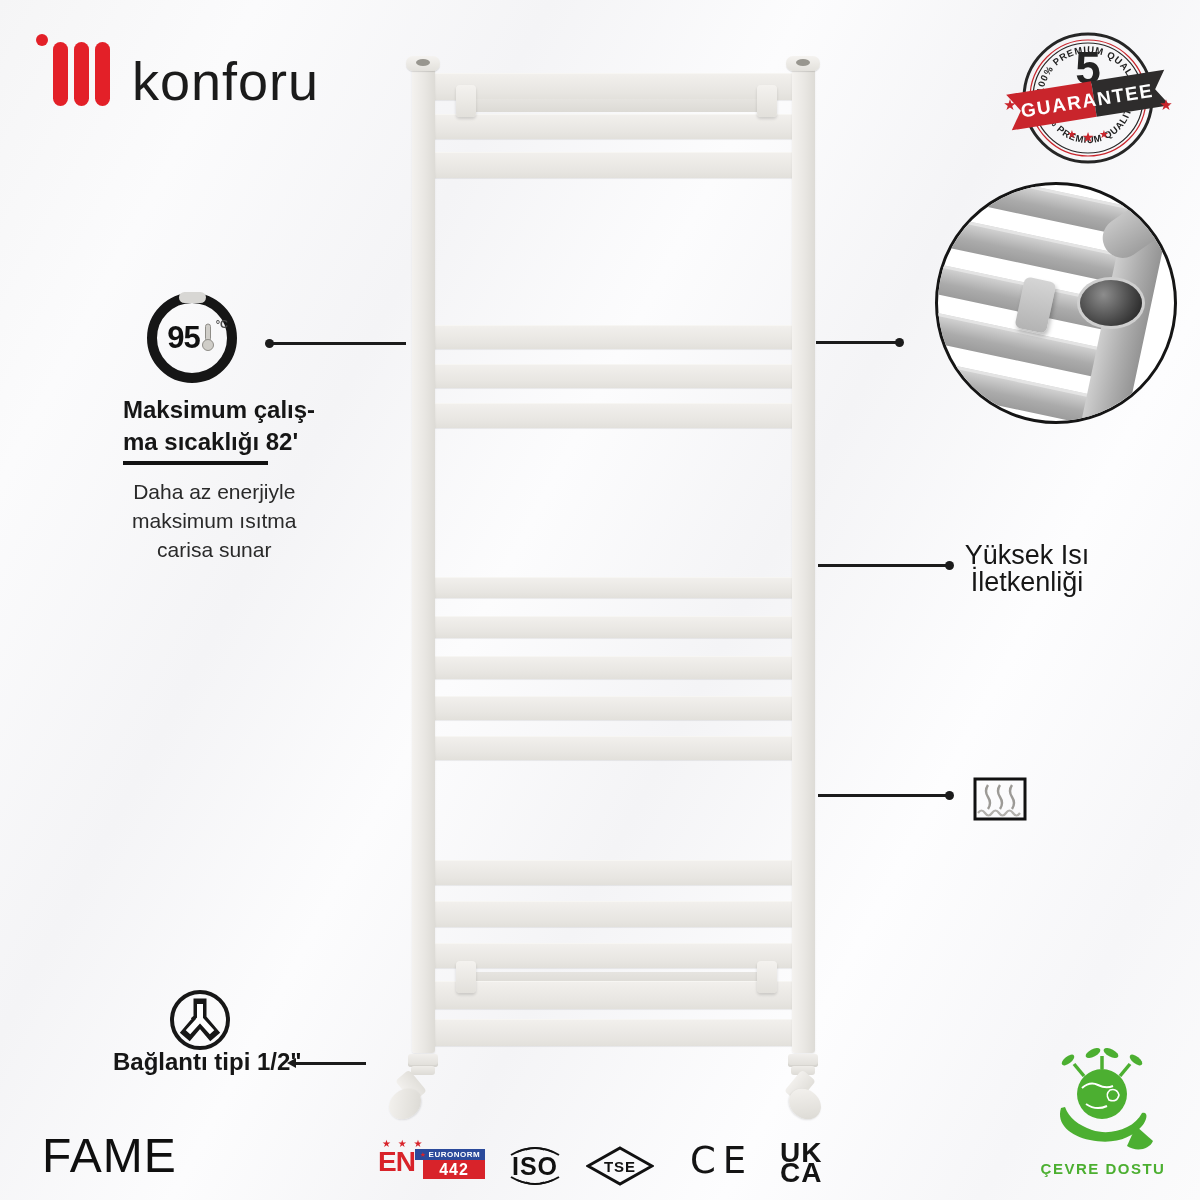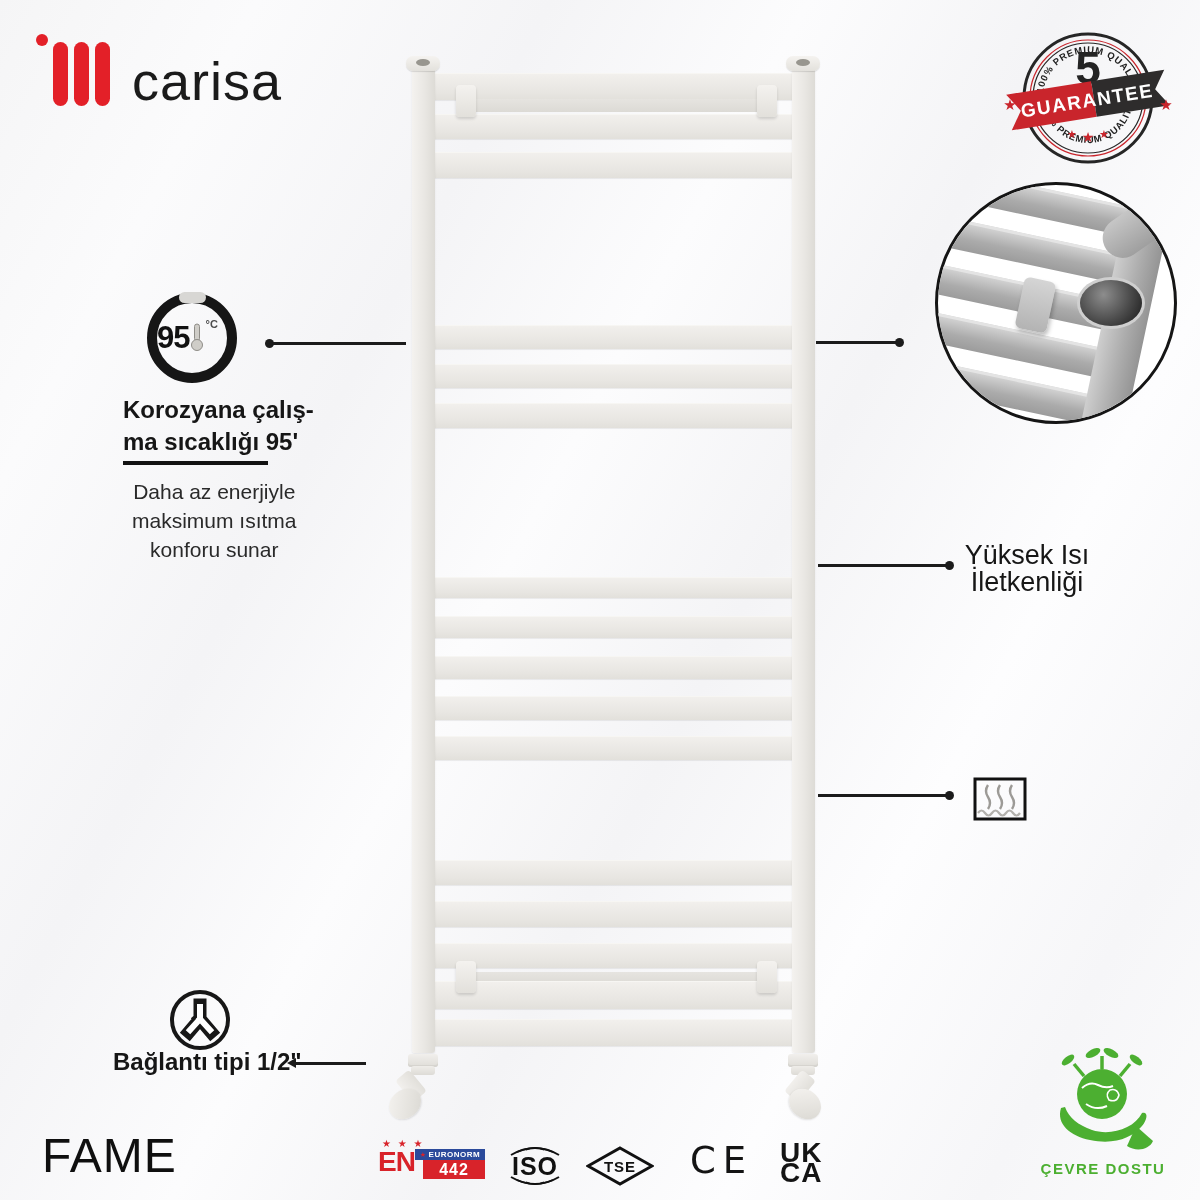--- a/index.html
+++ b/index.html
@@ -24,21 +24,21 @@
   .valve{position:absolute;width:56px;height:72px;}
   .v-collar{position:absolute;width:30px;height:13px;background:linear-gradient(#f1efec,#dfddd8);border-radius:3px;box-shadow:inset 0 -2px 0 #d6d4cf;}
   .v-collar2{position:absolute;width:24px;height:9px;background:linear-gradient(#efede9,#dddbd6);border-radius:3px;}
   .v-body{position:absolute;width:18px;height:28px;background:linear-gradient(90deg,#f2f0ed,#e1dfda);border-radius:4px;}
   .v-knob{position:absolute;width:34px;height:28px;border-radius:50%;background:linear-gradient(135deg,#f6f4f1,#e2e0db 70%,#d8d6d1);box-shadow:0 1px 2px rgba(0,0,0,.12);}
   
   .cl{position:absolute;height:3px;background:#1b1b1b;}
   .cl-dot{position:absolute;width:9px;height:9px;border-radius:50%;background:#1b1b1b;}
   .cl-arrow{position:absolute;width:0;height:0;border-top:5px solid transparent;border-bottom:5px solid transparent;border-right:9px solid #1b1b1b;}
   
-  .ring{position:absolute;left:147px;top:293px;width:90px;height:90px;border:10px solid #161616;border-radius:50%;box-sizing:border-box;display:flex;align-items:center;justify-content:flex-start;}
+  .ring{position:absolute;left:147px;top:293px;width:90px;height:90px;border:10px solid #161616;border-radius:50%;box-sizing:border-box;display:flex;align-items:center;justify-content:flex-end;}
   .ring-gap{position:absolute;left:179px;top:292px;width:27px;height:11px;border-radius:6px;background:#d8d7d4;}
   .ring-val{font-size:31px;font-weight:700;letter-spacing:-1px;color:#111;}
   .ring-unit{font-size:11px;font-weight:700;color:#4c4c4c;position:relative;top:-14px;left:1px;}
   .ft-title{position:absolute;left:123px;top:394px;font-size:24px;line-height:32px;font-weight:700;color:#161616;}
   .ft-divider{position:absolute;left:123px;top:461px;width:145px;height:4px;background:#121212;}
   .ft-body{position:absolute;left:132px;top:477px;font-size:21px;line-height:29px;font-weight:400;color:#2a2a2a;text-align:center;}
   
   .heat-text{position:absolute;left:952px;top:542px;width:150px;text-align:center;font-size:27px;line-height:27px;font-weight:400;color:#161616;}
   .corr-text{position:absolute;left:1039px;top:772px;font-size:23px;line-height:27px;font-weight:700;color:#161616;}
   .corr-icon{position:absolute;left:973px;top:777px;}
@@ -74,21 +74,21 @@
 
 <div id="canvas">
 
   <div class="logo">
     <div class="logo-mark">
       <div class="logo-dot"></div>
       <div class="logo-bar" style="left:17px;"></div>
       <div class="logo-bar" style="left:38px;"></div>
       <div class="logo-bar" style="left:59px;"></div>
     </div>
-    <div class="logo-text">carisa</div>
+    <div class="logo-text">konforu</div>
   </div>
 
   <svg style="position:absolute;left:998px;top:20px;" width="180" height="158" viewBox="0 0 180 158">
     <circle cx="90" cy="78" r="64" fill="none" stroke="#262626" stroke-width="3"></circle>
     <circle cx="90" cy="78" r="58" fill="none" stroke="#c9252c" stroke-width="1.2"></circle>
     <circle cx="90" cy="78" r="55" fill="none" stroke="#262626" stroke-width="1.2"></circle>
     <defs>
       <path id="arcTop" d="M 45,78 A 45,45 0 0 1 135,78"></path>
       <path id="arcBot" d="M 45,78 A 45,45 0 0 0 135,78"></path>
     </defs>
@@ -177,28 +177,28 @@
     <span class="ring-val">95</span>
     <svg width="14" height="30" viewBox="0 0 14 30" style="margin:0 0 2px 1px">
       <rect x="4.5" y="2" width="5" height="17" rx="2.5" fill="#cfcdc8" stroke="#8f8d88" stroke-width="1"></rect>
       <circle cx="7" cy="23" r="5.5" fill="#cfcdc8" stroke="#8f8d88" stroke-width="1"></circle>
     </svg>
     <span class="ring-unit">°C</span>
   </div>
   <div class="ring-gap"></div>
 
   <div class="ft-title">
-    <span style="display:block">Korozyana çalış-</span>
-    <span style="display:block">ma sıcaklığı 95'</span>
+    <span style="display:block">Maksimum çalış-</span>
+    <span style="display:block">ma sıcaklığı 82'</span>
   </div>
   <div class="ft-divider"></div>
   <div class="ft-body">
     <span style="display:block">Daha az enerjiyle</span>
     <span style="display:block">maksimum ısıtma</span>
-    <span style="display:block">konforu sunar</span>
+    <span style="display:block">carisa sunar</span>
   </div>
 
   <div class="detail">
     <div class="d-rot">
       <div class="d-bar" style="top:30px"></div>
       <div class="d-bar" style="top:78px"></div>
       <div class="d-bar" style="top:126px"></div>
       <div class="d-bar" style="top:174px"></div>
       <div class="d-bar" style="top:222px"></div>
       <div class="d-tube"></div>

